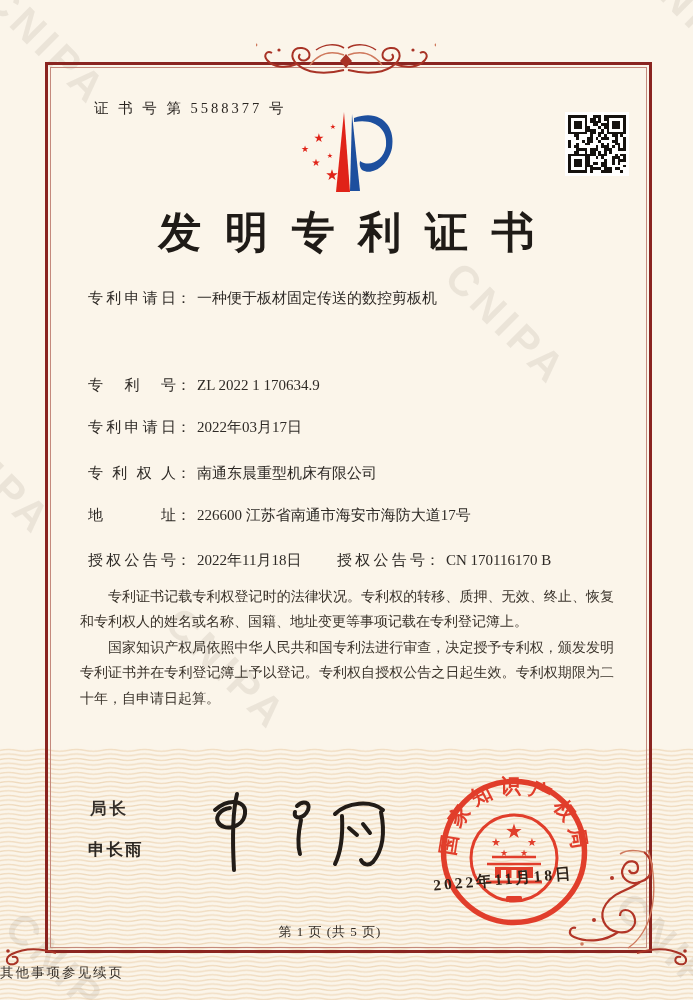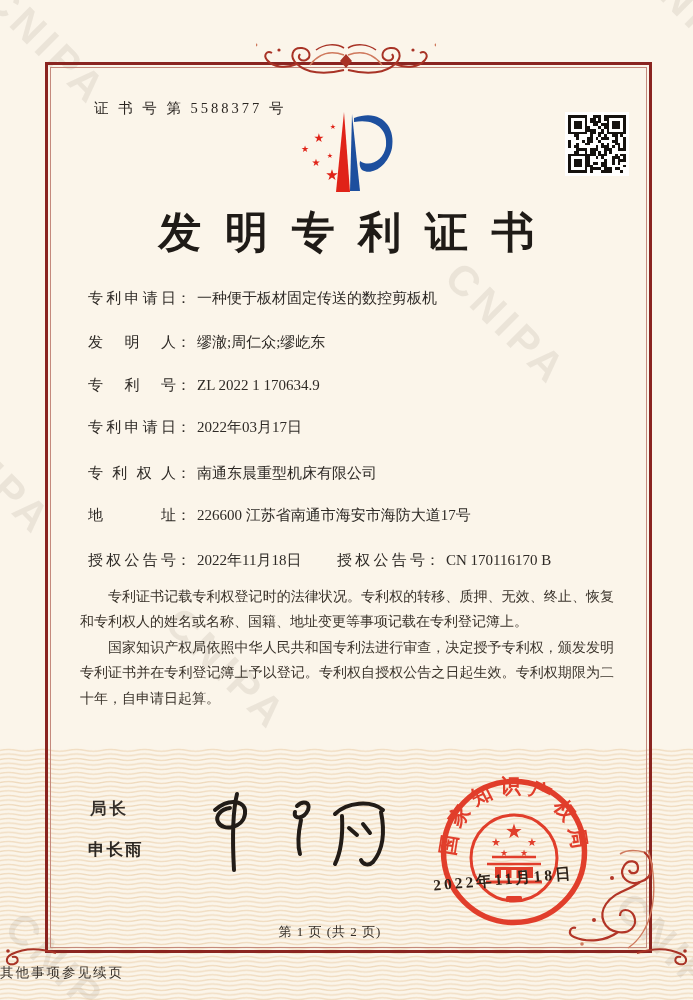--- a/index.html
+++ b/index.html
@@ -375,23 +375,20 @@
       <i style="grid-area:21/15"></i>
       <i style="grid-area:21/16"></i>
       <i style="grid-area:21/20"></i>
     </div>
 
   <div class="title">发明专利证书</div>
 
   <div class="row" style="top:289px">
     <span class="flabel">专利申请日</span><span class="colon">：</span><span>一种便于板材固定传送的数控剪板机</span>
   </div>
-  <div class="row" style="top:333px">
-    <span class="flabel">发明人</span><span class="colon">：</span><span>缪澈;周仁众;缪屹东</span>
-  </div>
   <div class="row" style="top:376px">
     <span class="flabel">专利号</span><span class="colon">：</span><span>ZL 2022 1 170634.9</span>
   </div>
   <div class="row" style="top:418px">
     <span class="flabel">专利申请日</span><span class="colon">：</span><span>2022年03月17日</span>
   </div>
   <div class="row" style="top:464px">
     <span class="flabel">专利权人</span><span class="colon">：</span><span>南通东晨重型机床有限公司</span>
   </div>
   <div class="row" style="top:506px">
@@ -449,17 +446,17 @@
         <rect x="-2.5" y="12" width="5" height="8"></rect>
         <rect x="8" y="12" width="5" height="8"></rect>
       </g>
       <path d="M-28,24 H28" stroke-width="3"></path>
       <rect x="-8" y="38" width="16" height="6" rx="1.5" stroke="none"></rect>
     </g>
   </svg>
 
   <div class="seal-date">2022年11月18日</div>
 
-  <div class="page-indicator">第 1 页 (共 2 页)</div>
+  <div class="page-indicator">第 1 页 (共 5 页)</div>
 
   <div class="footer-note">其他事项参见续页</div>
 
 </div>
 
 </body></html>

